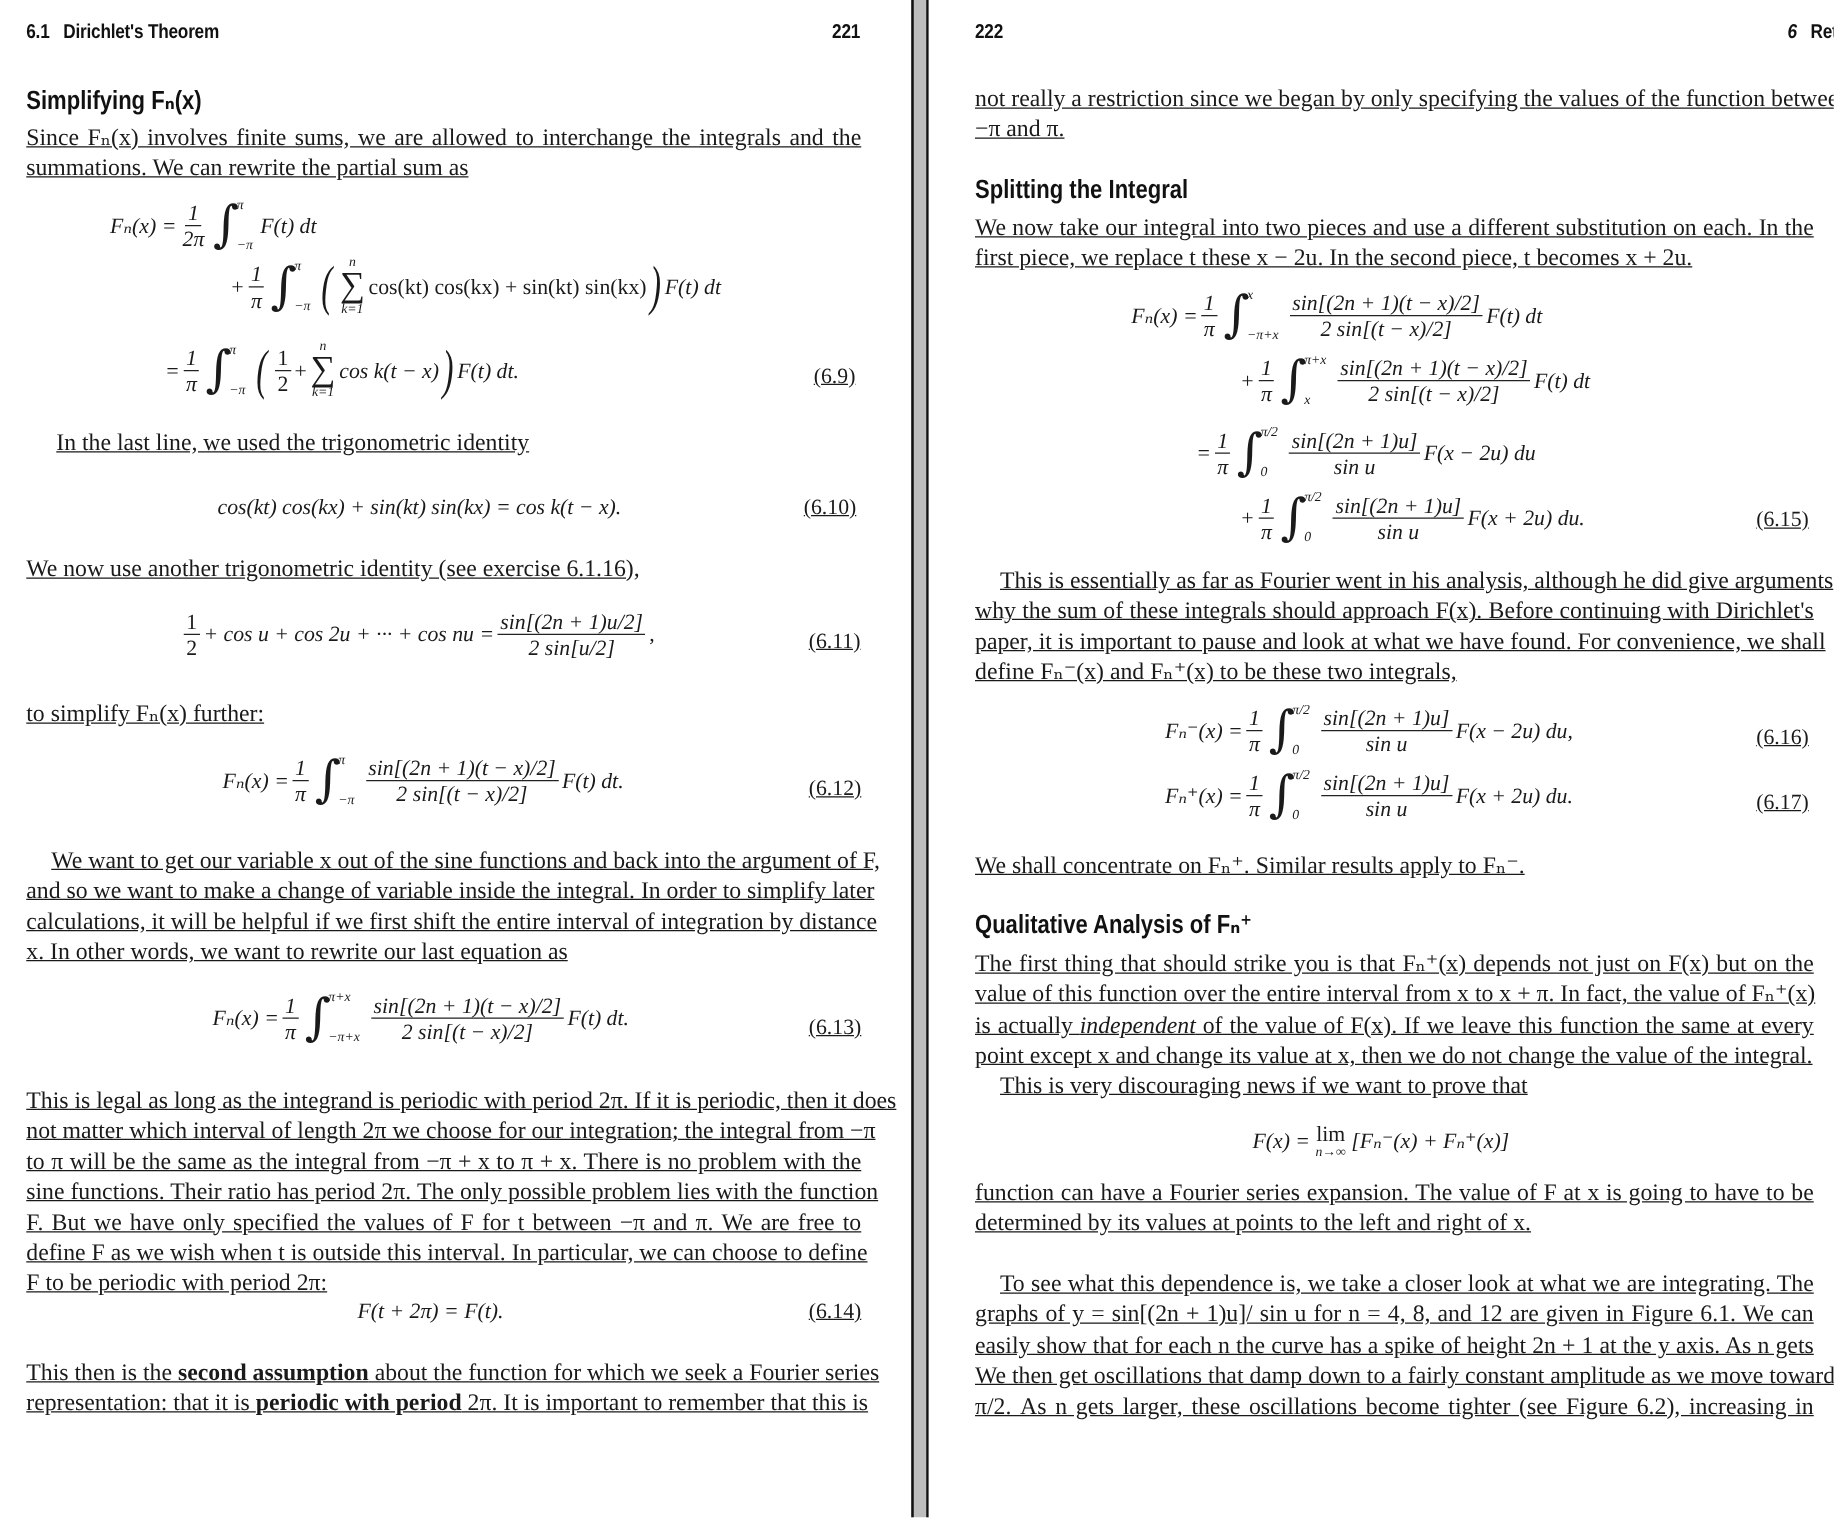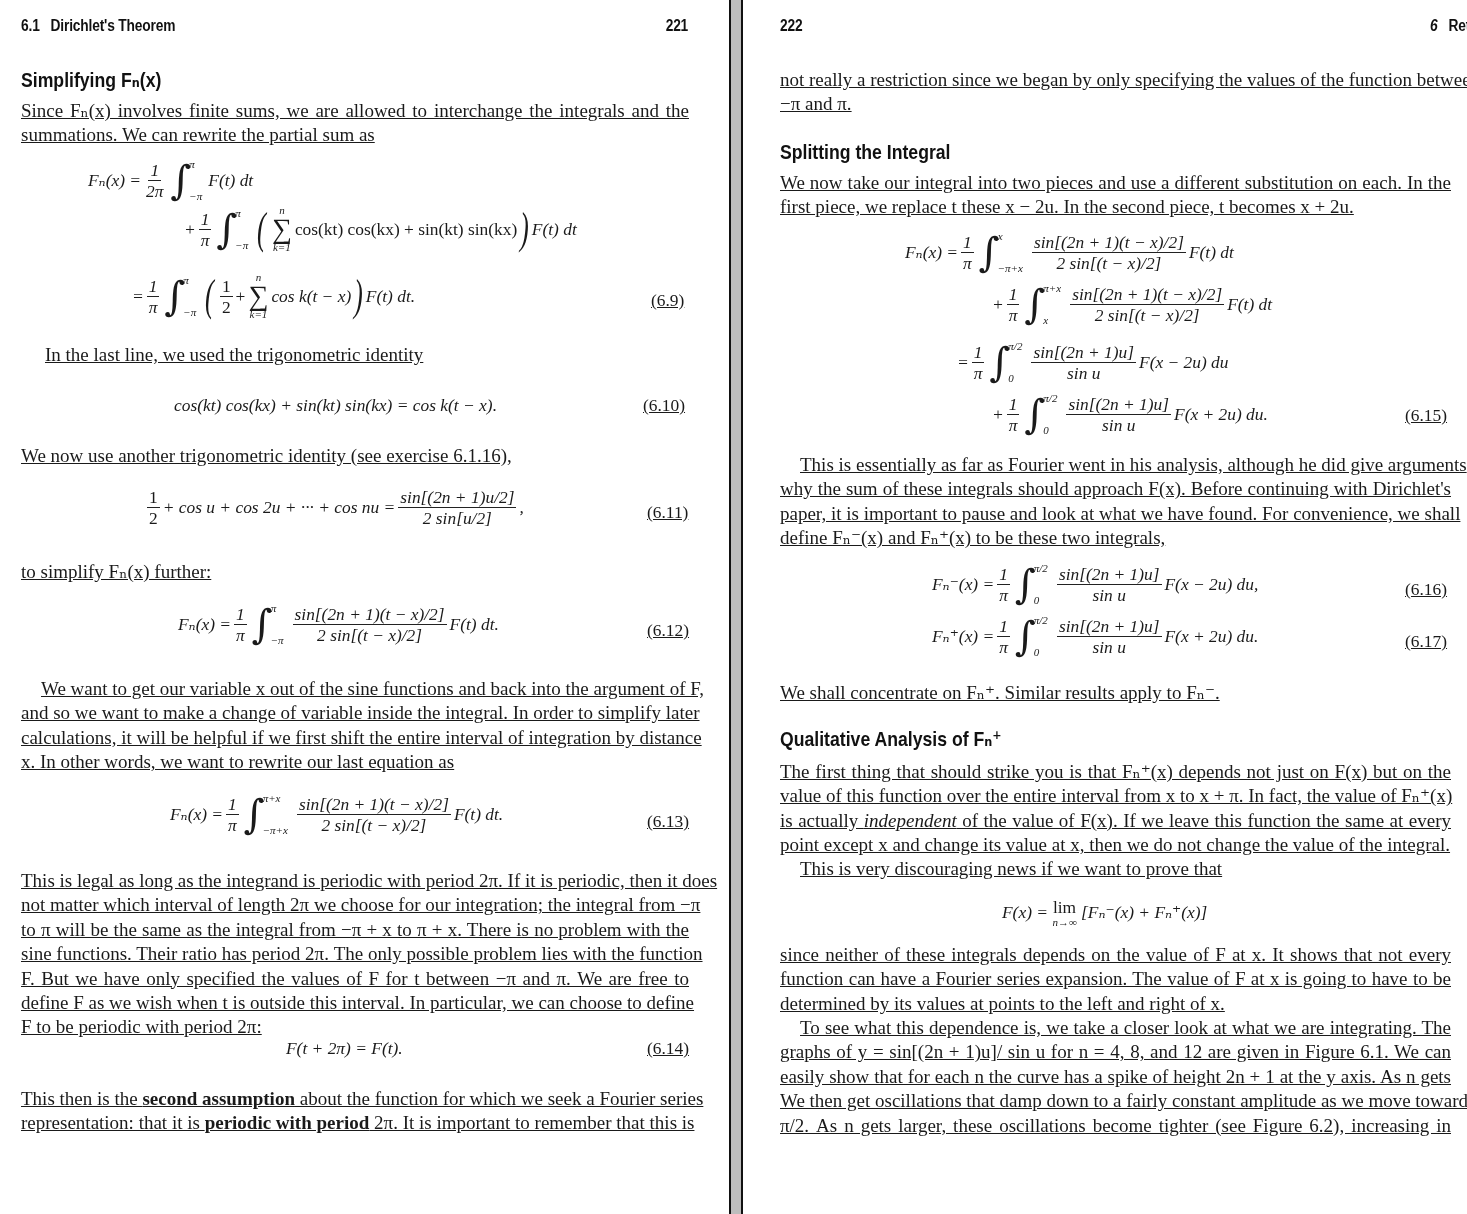--- a/index.html
+++ b/index.html
@@ -380,21 +380,20 @@
   <div class="eq m" style="left:259px;top:897px;">
     <span>F(x) =</span>&nbsp;
     <span style="display:inline-flex;flex-direction:column;align-items:center;font-style:normal;">
       <span style="line-height:20px;">lim</span>
       <span style="font-size:11px;line-height:10px;font-style:italic;">n→∞</span>
     </span>&nbsp;
     <span>[Fₙ⁻(x) + Fₙ⁺(x)]</span>
   </div>
 
   <div class="para" style="left:37px;top:943px;width:671px;">
-    <span class="line">since neither of these integrals depends on the value of F at x. It shows that not every</span>
     <span class="line">function can have a Fourier series expansion. The value of F at x is going to have to be</span>
     <span class="line last">determined by its values at points to the left and right of x.</span>
   </div>
 
   <div class="para indent" style="left:37px;top:1016px;width:671px;">
     <span class="line">To see what this dependence is, we take a closer look at what we are integrating. The</span>
     <span class="line">graphs of y = sin[(2n + 1)u]/ sin u for n = 4, 8, and 12 are given in Figure 6.1. We can</span>
     <span class="line">easily show that for each n the curve has a spike of height 2n + 1 at the y axis. As n gets</span>
     <span class="line">We then get oscillations that damp down to a fairly constant amplitude as we move toward</span>
     <span class="line">π/2. As n gets larger, these oscillations become tighter (see Figure 6.2), increasing in</span>

